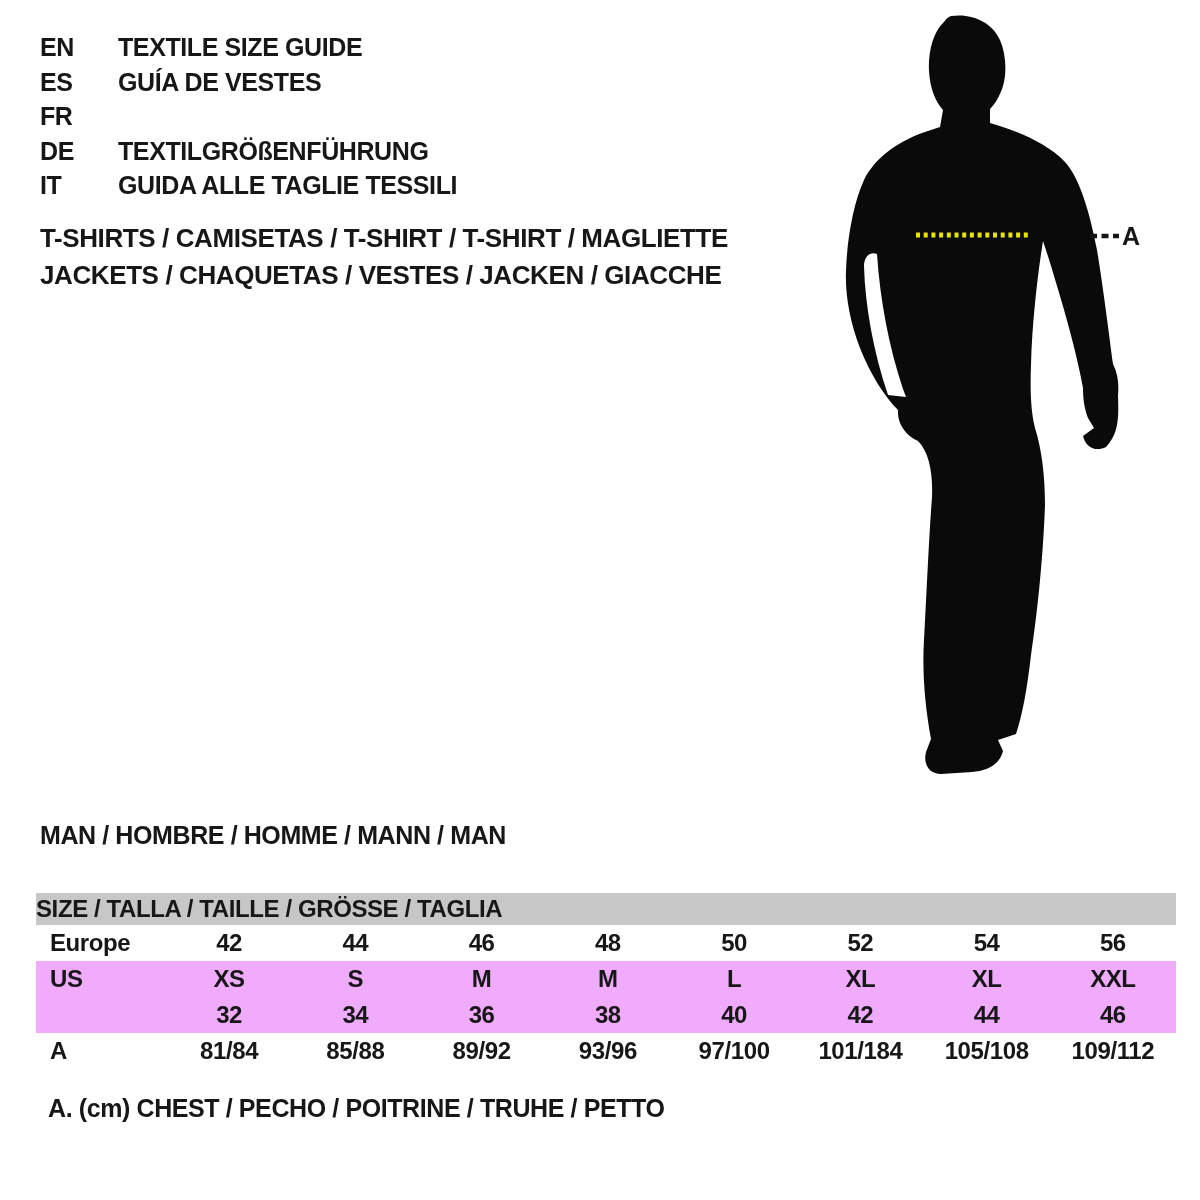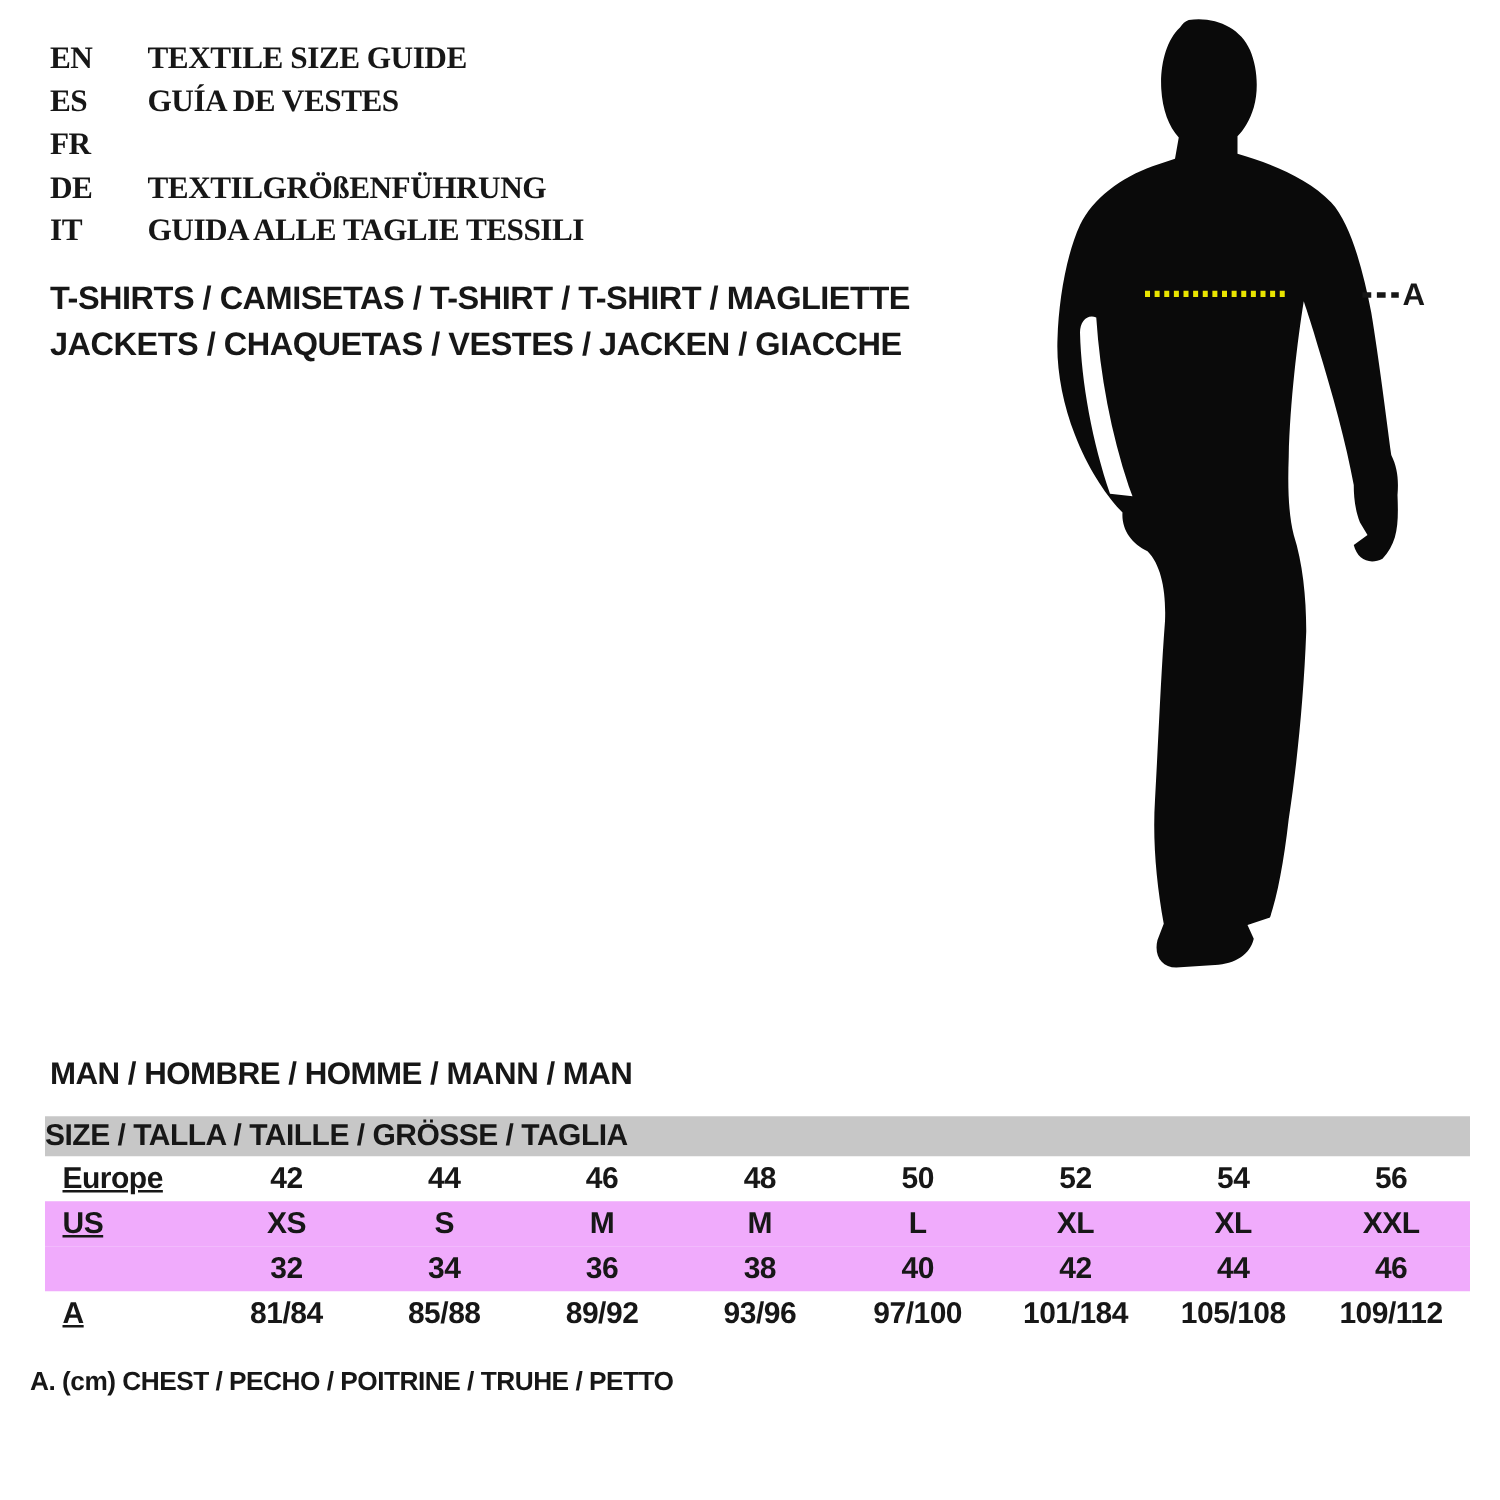--- a/index.html
+++ b/index.html
@@ -8,49 +8,49 @@
     position:relative;
     background:#ffffff;
     font-family:"Liberation Sans", sans-serif;
     font-weight:bold;
     color:#171717;
     letter-spacing:-0.4px;
     overflow:hidden;
   }
 
   
-  .lang-block { position:absolute; left:40px; top:30px;font-family:Liberation Serif, serif; }
+  .lang-block { position:absolute; left:40px; top:30px; }
   .lang-row { display:flex; font-size:25px; line-height:34.5px; }
   .lang-code { width:78px; }
 
   
   .product-block { position:absolute; left:40px; top:220px; font-size:26px; line-height:36.5px; }
 
   
   .figure-wrap { position:absolute; left:820px; top:0; width:380px; height:800px; }
   .figure-wrap svg { position:absolute; left:0; top:0; width:380px; height:800px; }
   .measure-label { position:absolute; left:302px; top:222px; font-size:25px; letter-spacing:0; }
 
   
-  .section-title { position:absolute; left:40px; top:845px; font-size:25px; }
+  .section-title { position:absolute; left:40px; top:821px; font-size:25px; }
 
   
   .size-table { position:absolute; left:36px; top:893px; width:1140px; }
   .table-header {
     height:32px; line-height:32px;
     background:#c7c7c7;
     font-size:24px;
   }
   .trow { display:flex; align-items:center; height:36px; font-size:24px; }
   .trow.shaded { background:#f0abfc; }
-  .tlabel { width:130px; padding-left:14px;text-decoration:underline; }
+  .tlabel { width:130px; padding-left:14px; }
   .tcell { flex:1; text-align:center; }
 
   
-  .footnote { position:absolute; left:24px; top:1094px; font-size:21px; }
+  .footnote { position:absolute; left:48px; top:1094px; font-size:25px; }
 </style>
 </head>
 <body>
 
 <div class="lang-block">
   <div class="lang-row">
     <span class="lang-code">EN</span>
     <span class="lang-title">TEXTILE SIZE GUIDE</span>
   </div>
   <div class="lang-row">

